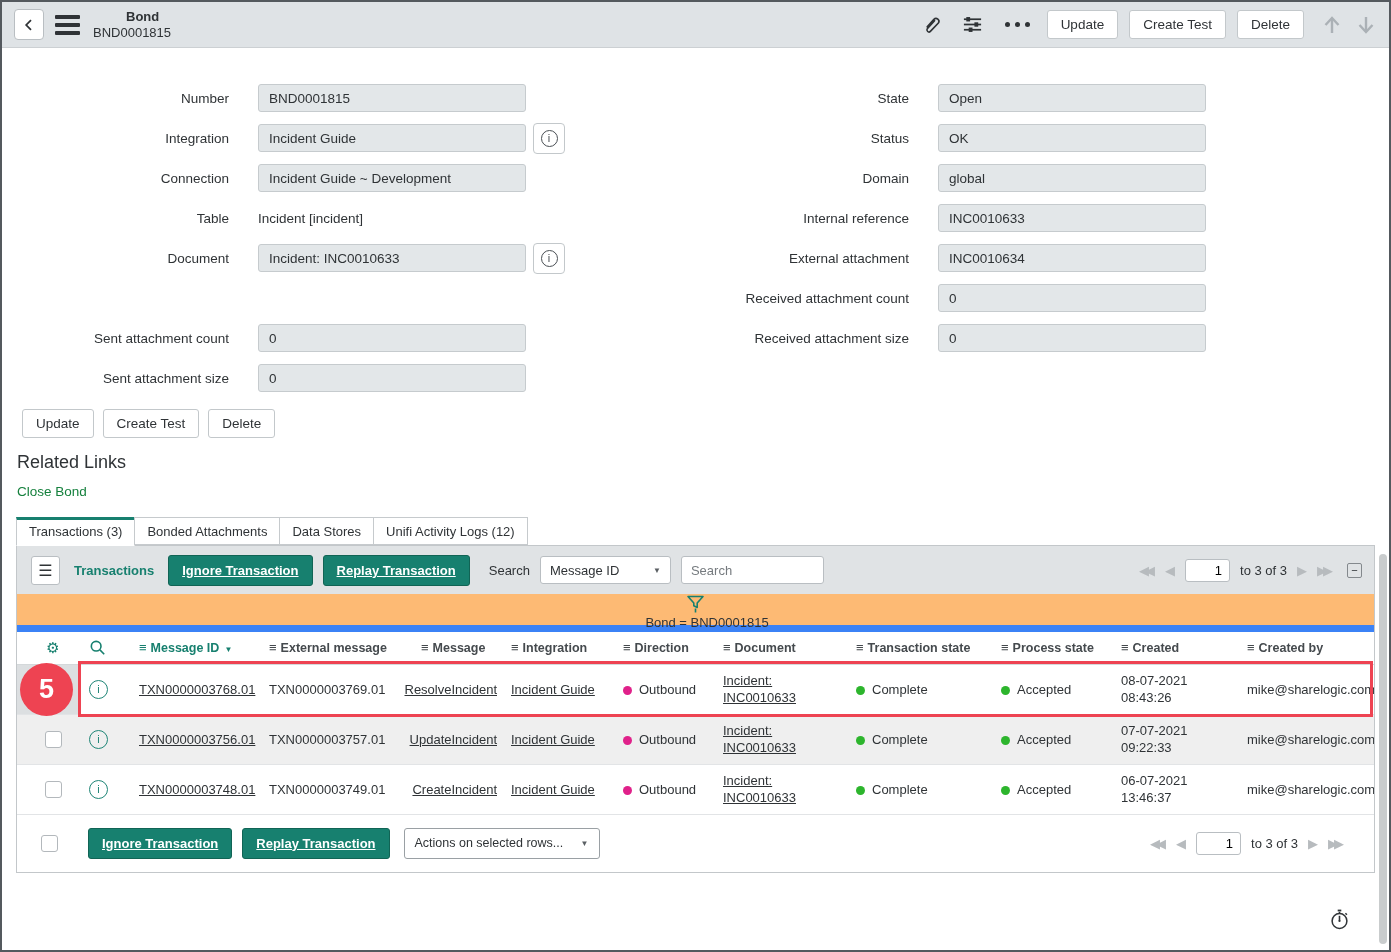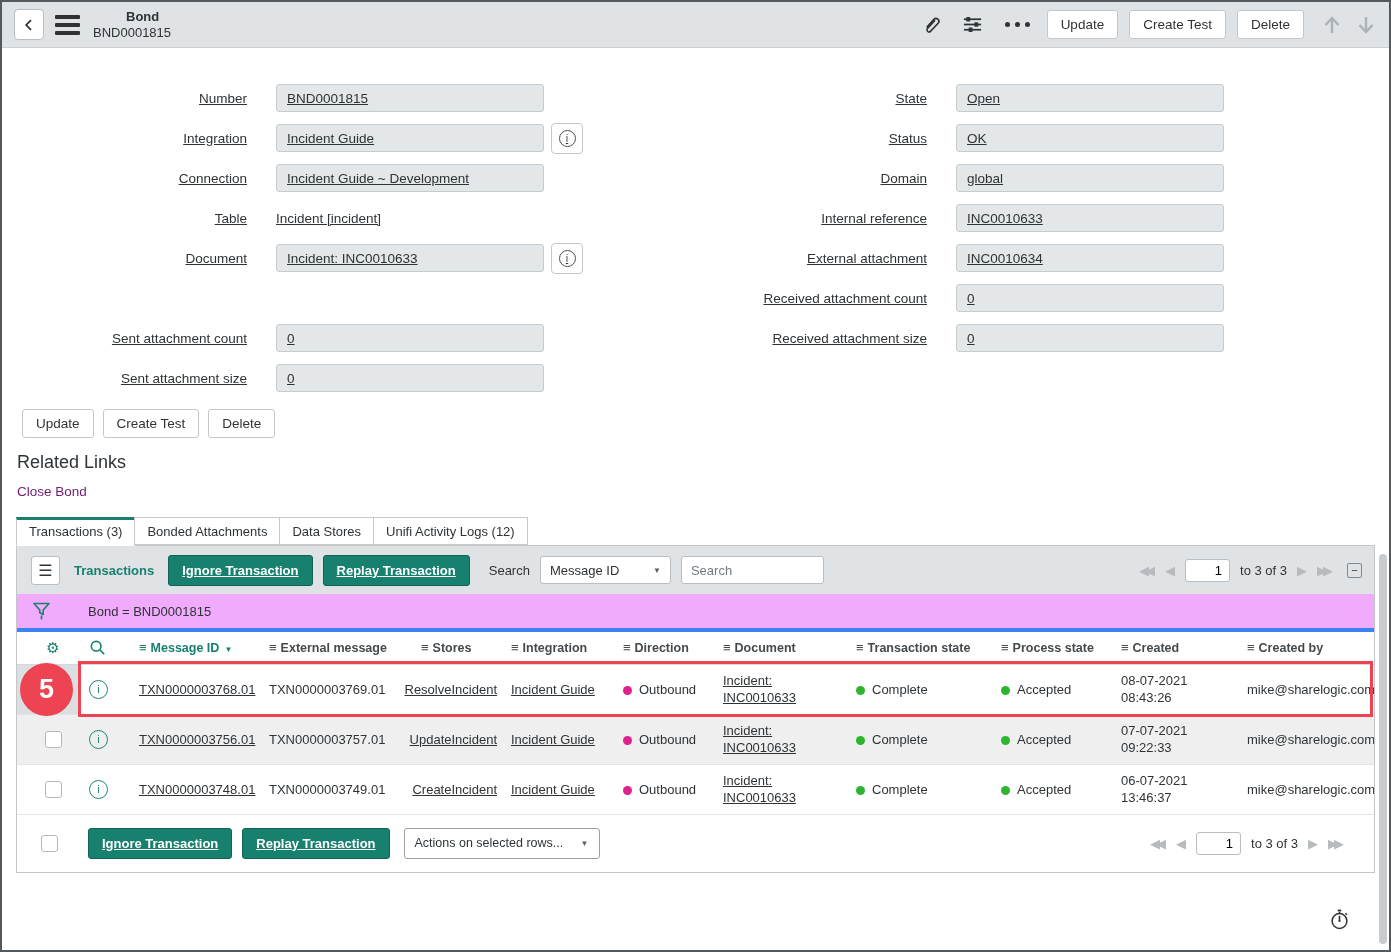--- a/index.html
+++ b/index.html
@@ -31,21 +31,21 @@
   .hdr-dots { display: flex; gap: 5px; padding: 0 6px; cursor: pointer; }
   .hdr-dots i { width: 5px; height: 5px; border-radius: 50%; background: #2f3336; }
   .hdr-btn, .form-btn {
     background: #fff; border: 1px solid #c3c8cb; border-radius: 3px;
     font: 13.5px "Liberation Sans", sans-serif; color: #2f3336;
     padding: 6px 13px; cursor: pointer;
   }
   .nav-arrows { display: flex; gap: 12px; padding-left: 6px; }
 
   
-  .form-area { display: grid; grid-template-columns: 681px 678px; padding: 30px 14px 0 32px; text-decoration: underline; }
+  .form-area { display: grid; grid-template-columns: 681px 678px; padding: 30px 14px 0 14px; }
   .form-row { height: 40px; display: flex; align-items: center; }
   .flabel { font-size: 13.5px; color: #2f3336; text-align: right; }
   .form-col.left .flabel  { width: 213px; margin-right: 29px; }
   .form-col.right .flabel { width: 212px; margin-right: 29px; }
   .finput {
     width: 268px; height: 28px; background: #e3e7e9; border: 1px solid #c6cbce;
     border-radius: 3px; padding: 0 10px; font: 13.5px "Liberation Sans", sans-serif; color: #2f3336;
   }
   .ftext { font-size: 13.5px; color: #2f3336; }
   .info-btn {
@@ -55,21 +55,21 @@
   .i-circle {
     width: 17px; height: 17px; border: 1.4px solid #4a4f54; border-radius: 50%;
     display: flex; align-items: center; justify-content: center;
     font-size: 11px; color: #4a4f54; font-style: normal;
   }
   .owner-box {
     width: 18px; height: 18px; background: #dfe3e6; border: 1px solid #b9bec2; border-radius: 3px;
   }
   .form-buttons { padding: 11px 0 0 20px; display: flex; gap: 9px; }
   .related-heading { font-size: 18px; padding: 14px 0 0 15px; color: #2f3336; }
-  .close-bond { display: inline-block; margin: 11px 0 0 15px; color: #701a75; font-size: 13.5px; text-decoration: none; cursor: pointer; }
+  .close-bond { display: inline-block; margin: 11px 0 0 15px; color: #15803d; font-size: 13.5px; text-decoration: none; cursor: pointer; }
 
   
   .tabs { display: flex; margin: 17px 0 0 14px; position: relative; z-index: 2; }
   .tab {
     font-size: 13px; padding: 6px 12px 5px 12px; background: #fff;
     border: 1px solid #c6cacd; margin-right: -1px; cursor: pointer; height: 28px;
   }
   .tab.active {
     border-top: 3px solid #17806f; padding-top: 4px;
     border-bottom: 1px solid #fff; margin-bottom: -1px; height: 29px;
@@ -106,21 +106,21 @@
   .page-input {
     width: 45px; height: 23px; border: 1px solid #b9bec2; border-radius: 3px; background: #fff;
     font: 13px "Liberation Sans", sans-serif; text-align: right; padding-right: 7px;
   }
   .page-range { font-size: 13px; }
   .minimize-btn {
     width: 15px; height: 15px; border: 1px solid #84898d; border-radius: 2px; background: transparent;
     font-size: 11px; line-height: 12px; text-align: center; color: #2f3336; cursor: pointer; margin-left: 4px;
   }
 
-  .filter-row { height: 38px; background: #f0abfc; border-bottom: 4px solid #3b82f6; display: flex; align-items: center; }
+  .filter-row { height: 38px; background: #fdba74; border-bottom: 7px solid #3b82f6; display: flex; align-items: center; flex-direction: column; }
   .funnel-wrap { width: 48px; display: flex; justify-content: center; cursor: pointer; }
   .filter-text { font-size: 13px; color: #2f3336; margin-left: 23px; }
 
   table.tx { width: 100%; border-collapse: collapse; table-layout: fixed; }
   table.tx th {
     height: 32px; font-size: 12.5px; font-weight: 600; color: #454a4e; text-align: left;
     padding-left: 8px; border-bottom: 1px solid #d4d8da; white-space: nowrap; overflow: hidden; cursor: pointer;
   }
   table.tx th .bars3 { font-size: 13px; font-weight: normal; margin-right: 4px; }
   table.tx th.sorted { color: #17806f; }
@@ -376,21 +376,21 @@
         <tr>
           <th style="text-align:center"><span class="gear">⚙</span></th>
           <th>
             <svg width="17" height="17" viewBox="0 0 19 19" style="display:inline-block;vertical-align:-3px">
               <circle cx="8" cy="8" r="5.4" fill="none" stroke="#17806f" stroke-width="1.8"></circle>
               <line x1="12.2" y1="12.2" x2="17" y2="17" stroke="#17806f" stroke-width="1.8"></line>
             </svg>
           </th>
           <th class="sorted"><span class="bars3">≡</span><span>Message ID</span><span class="sort-caret">▼</span></th>
           <th><span class="bars3">≡</span><span>External message ID</span></th>
-          <th style="padding-left:30px"><span class="bars3">≡</span><span>Stores</span></th>
+          <th style="padding-left:30px"><span class="bars3">≡</span><span>Message</span></th>
           <th><span class="bars3">≡</span><span>Integration</span></th>
           <th><span class="bars3">≡</span><span>Direction</span></th>
           <th><span class="bars3">≡</span><span>Document</span></th>
           <th><span class="bars3">≡</span><span>Transaction state</span></th>
           <th><span class="bars3">≡</span><span>Process state</span></th>
           <th><span class="bars3">≡</span><span>Created</span></th>
           <th><span class="bars3">≡</span><span>Created by</span></th>
         </tr>
       </thead>
       <tbody>

